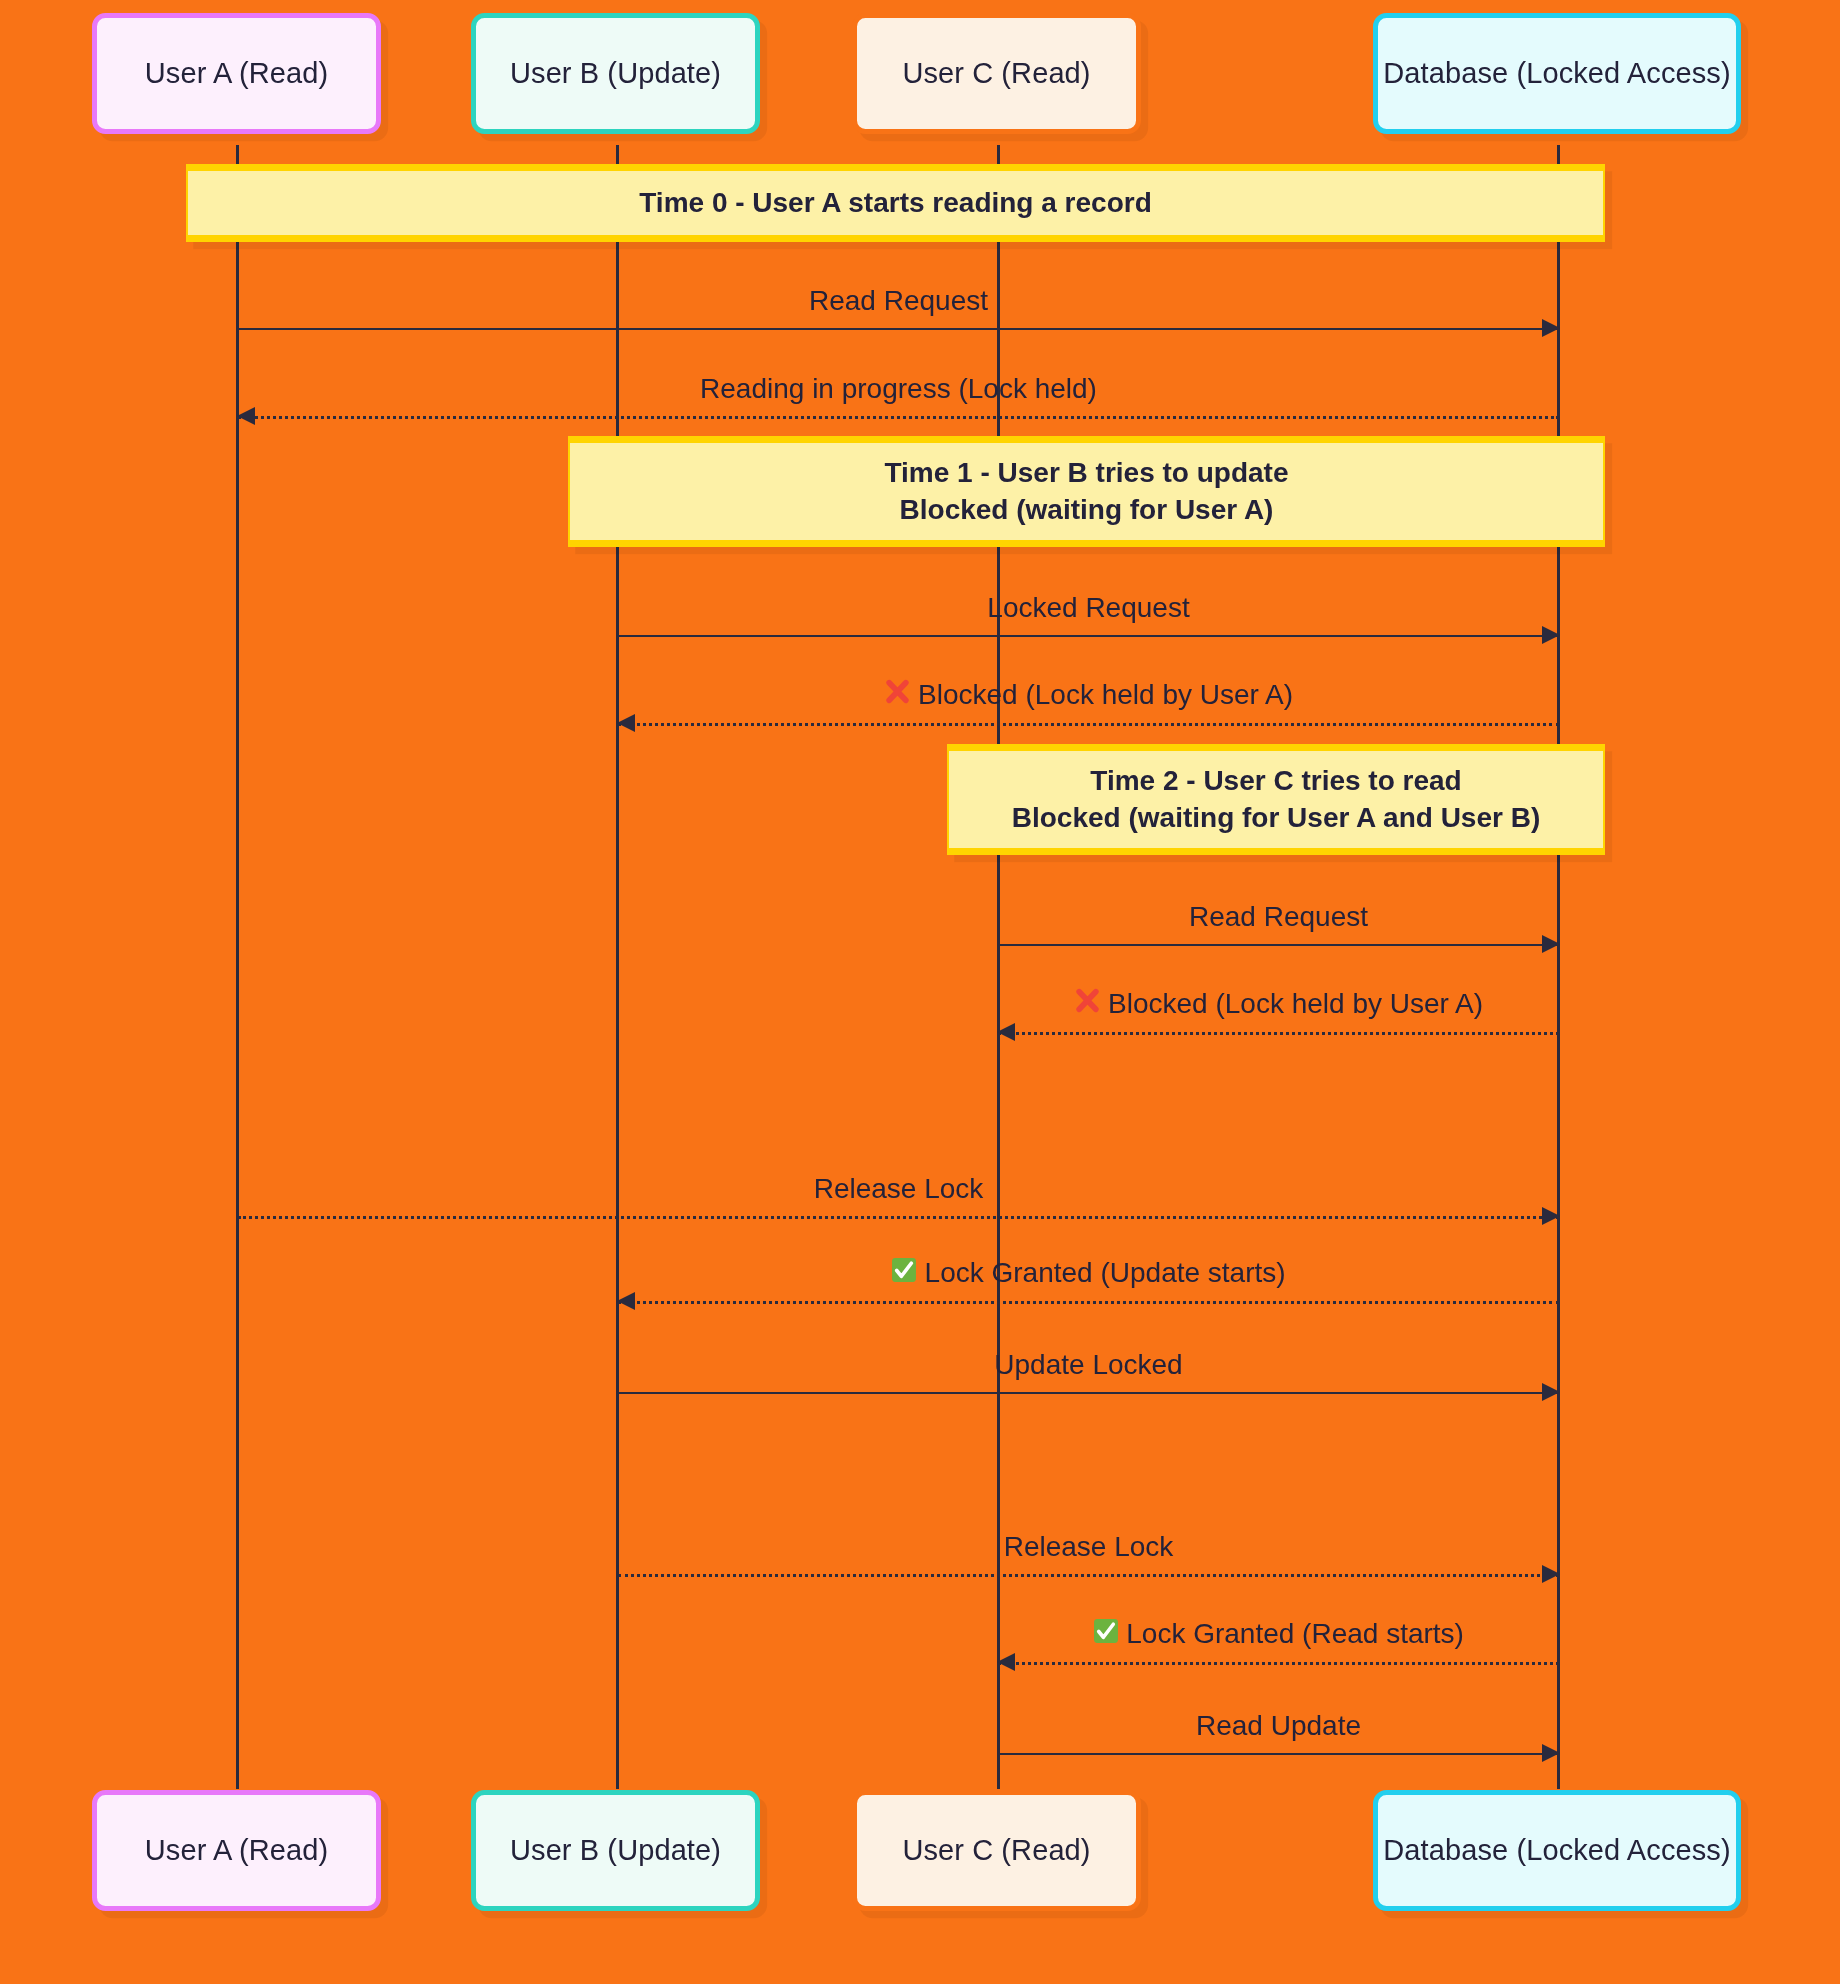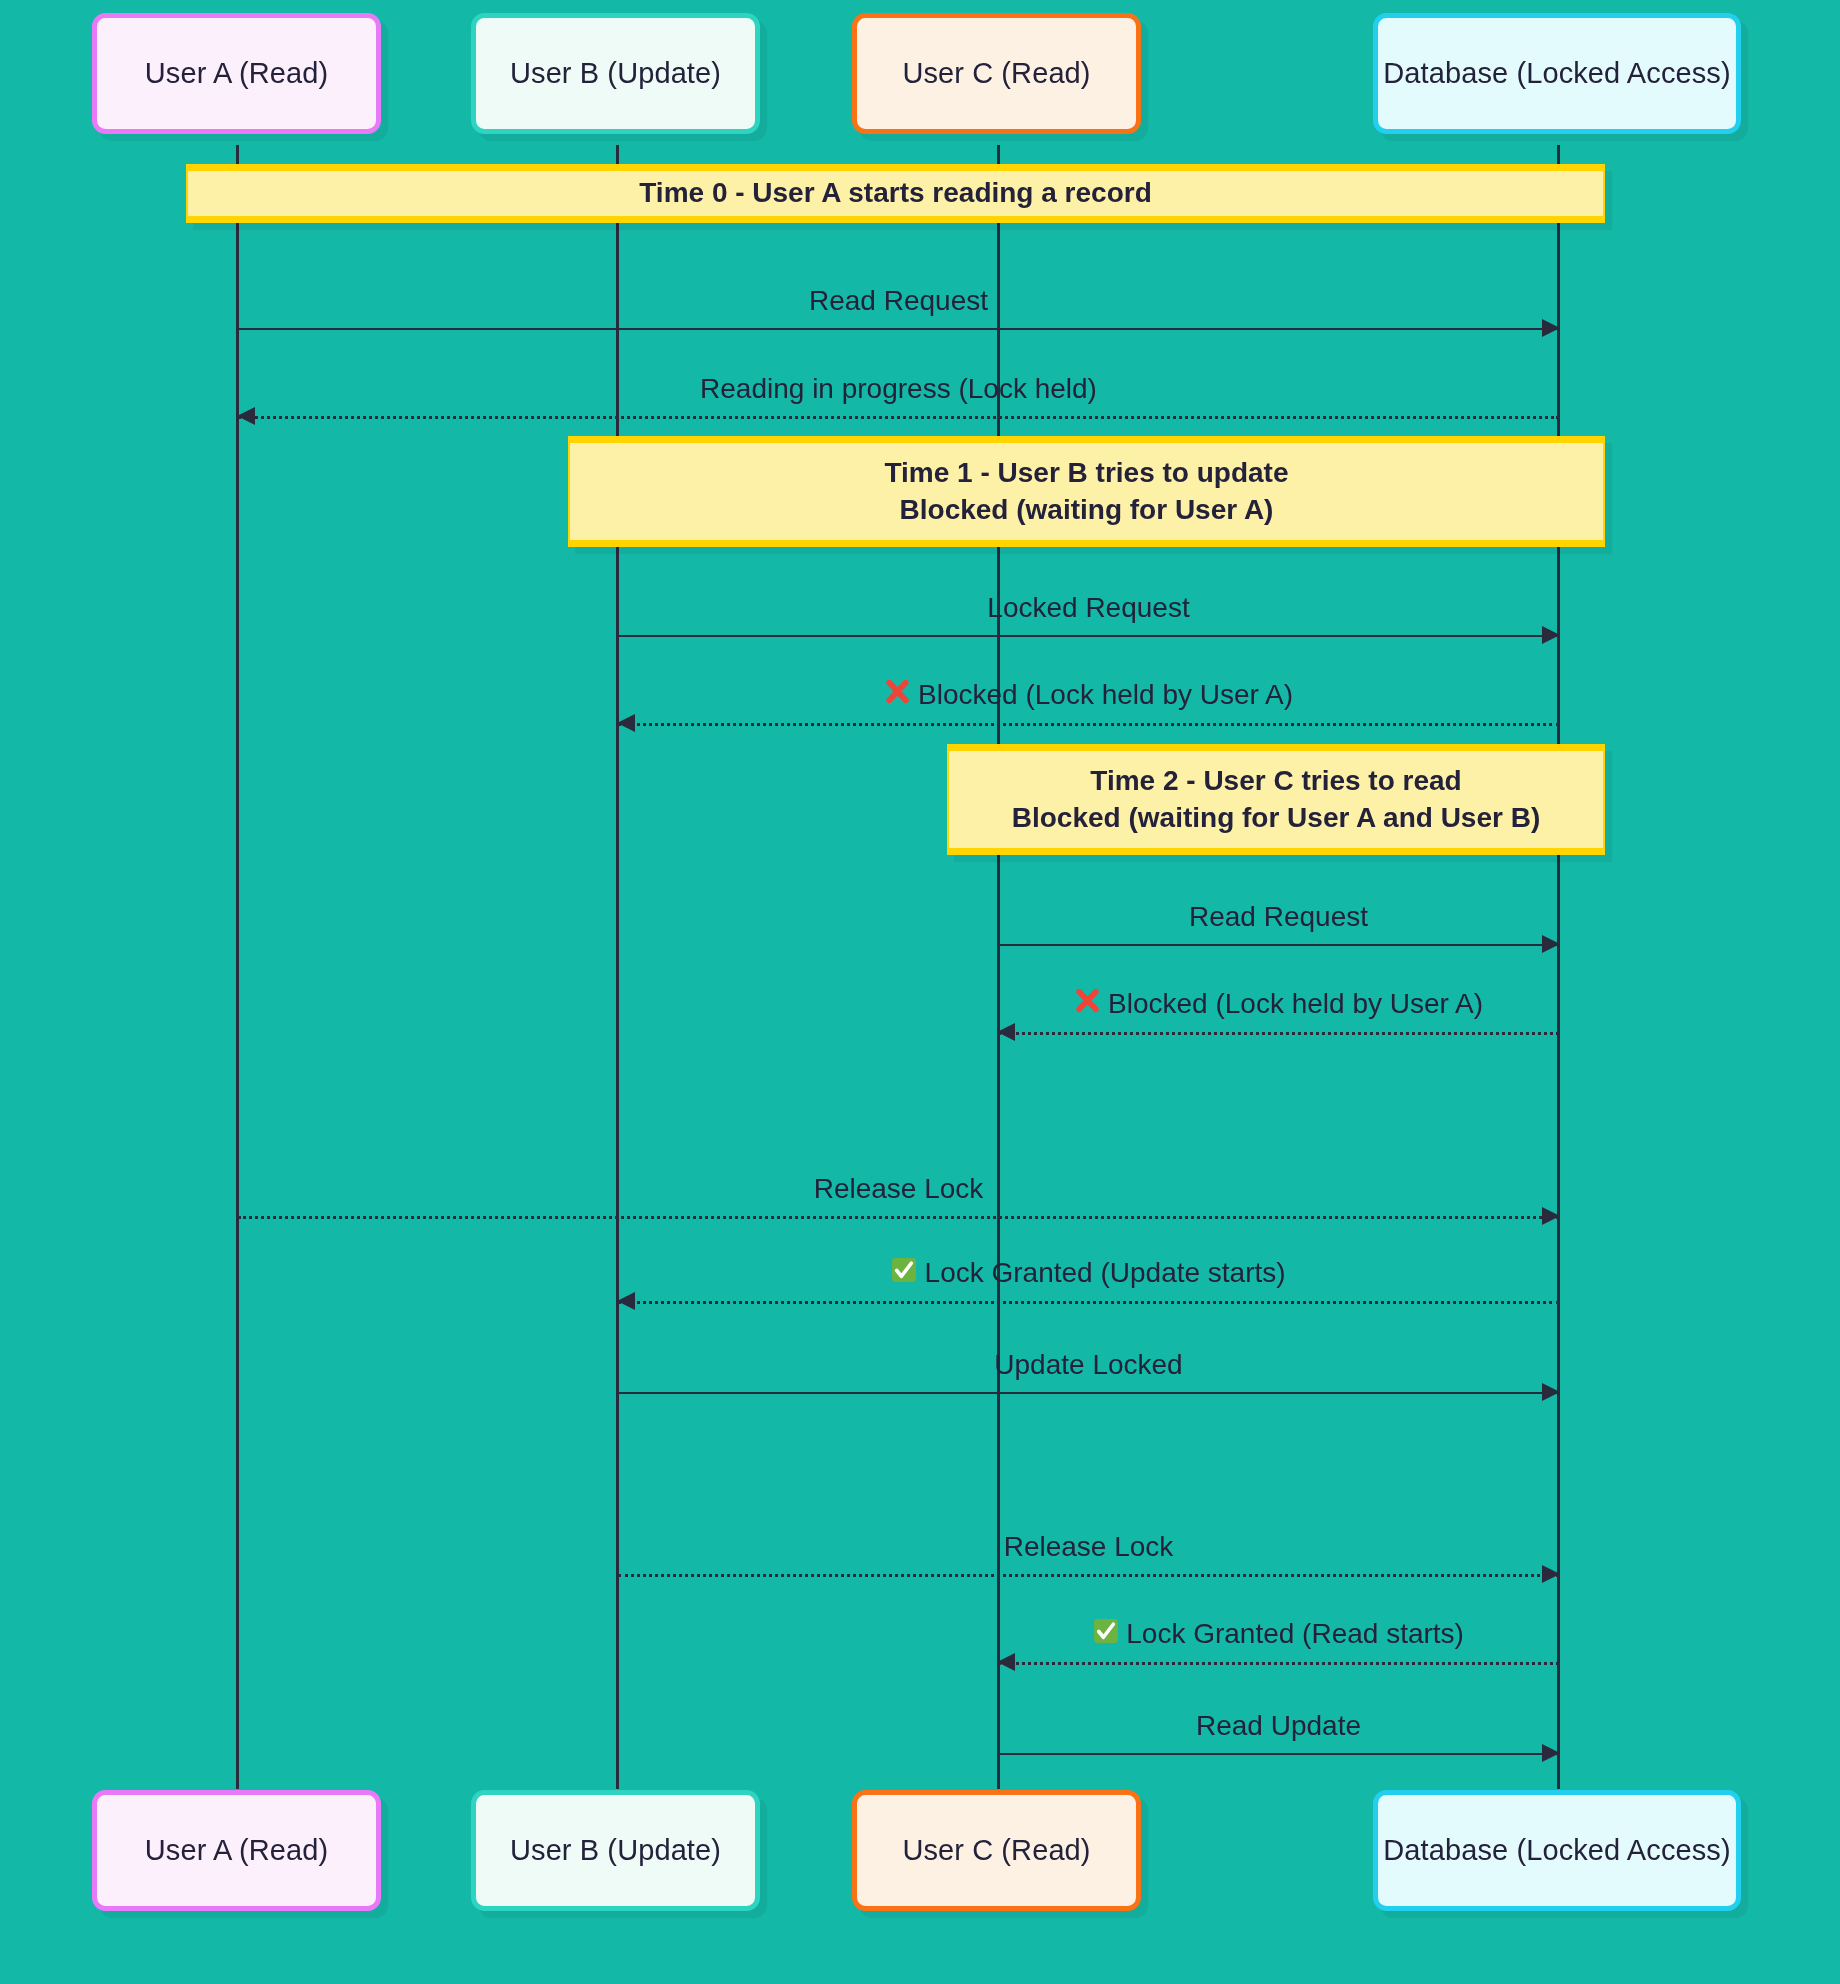--- a/index.html
+++ b/index.html
@@ -5,21 +5,21 @@
   * { box-sizing: border-box; }
   html, body {
     margin: 0; padding: 0;
     background: #ffffff;
     font-family: "Liberation Sans", sans-serif;
   }
   #diagram-root {
     position: relative;
     width: 1840px;
     height: 1985px;
-    background: #14b8a6;
+    background: #f97316;
     overflow: hidden;
   }
 
   
   .lifeline {
     position: absolute;
     width: 2.6px;
     background: #2a2a3d;
     top: 145px;
     height: 1644px;
@@ -139,21 +139,21 @@
   </div>
 
   <div class="actor-box" style="left:852px; top:13px; width:289px; height:121px; border-color:#f97316; background:#fdf1e3;">
     <span class="actor-label">User C (Read)</span>
   </div>
 
   <div class="actor-box" style="left:1373px; top:13px; width:368px; height:121px; border-color:#22cfee; background:#e4fbfd;">
     <span class="actor-label">Database (Locked Access)</span>
   </div>
 
-  <div class="note-box" style="left:186px; top:164px; width:1419px; height:59px;">
+  <div class="note-box" style="left:186px; top:164px; width:1419px; height:78px;">
     <div class="note-line">Time 0 - User A starts reading a record</div>
   </div>
 
   <div class="msg" style="left:238px; width:1321px; top:328px;">
     <div class="msg-label">
       <span>Read Request</span>
     </div>
     <div class="msg-line"></div>
     <div class="msg-arrow right"></div>
   </div>

